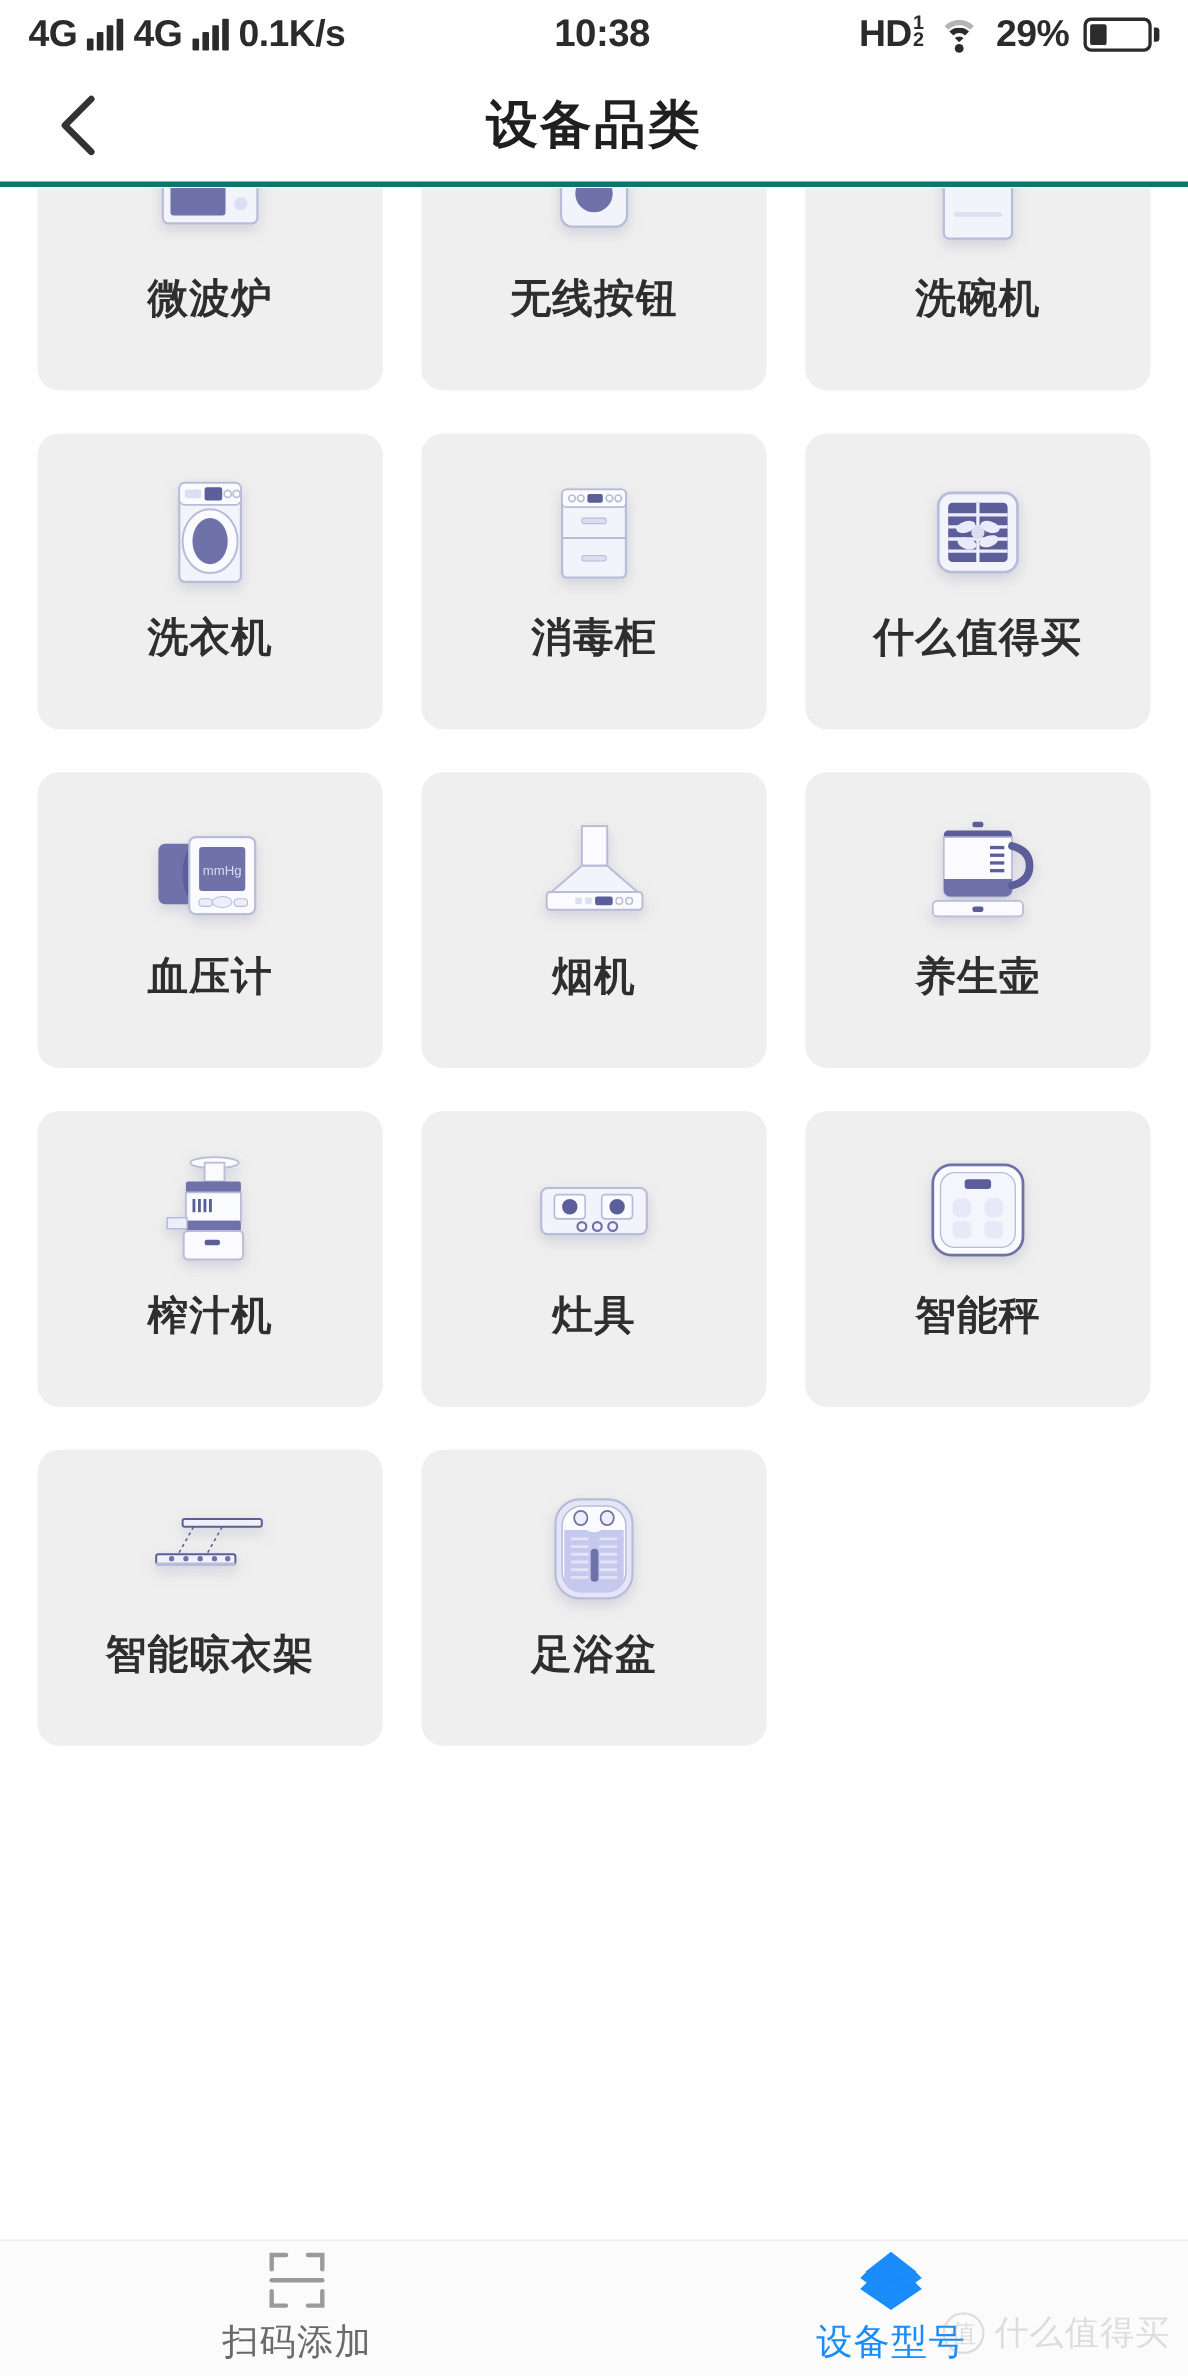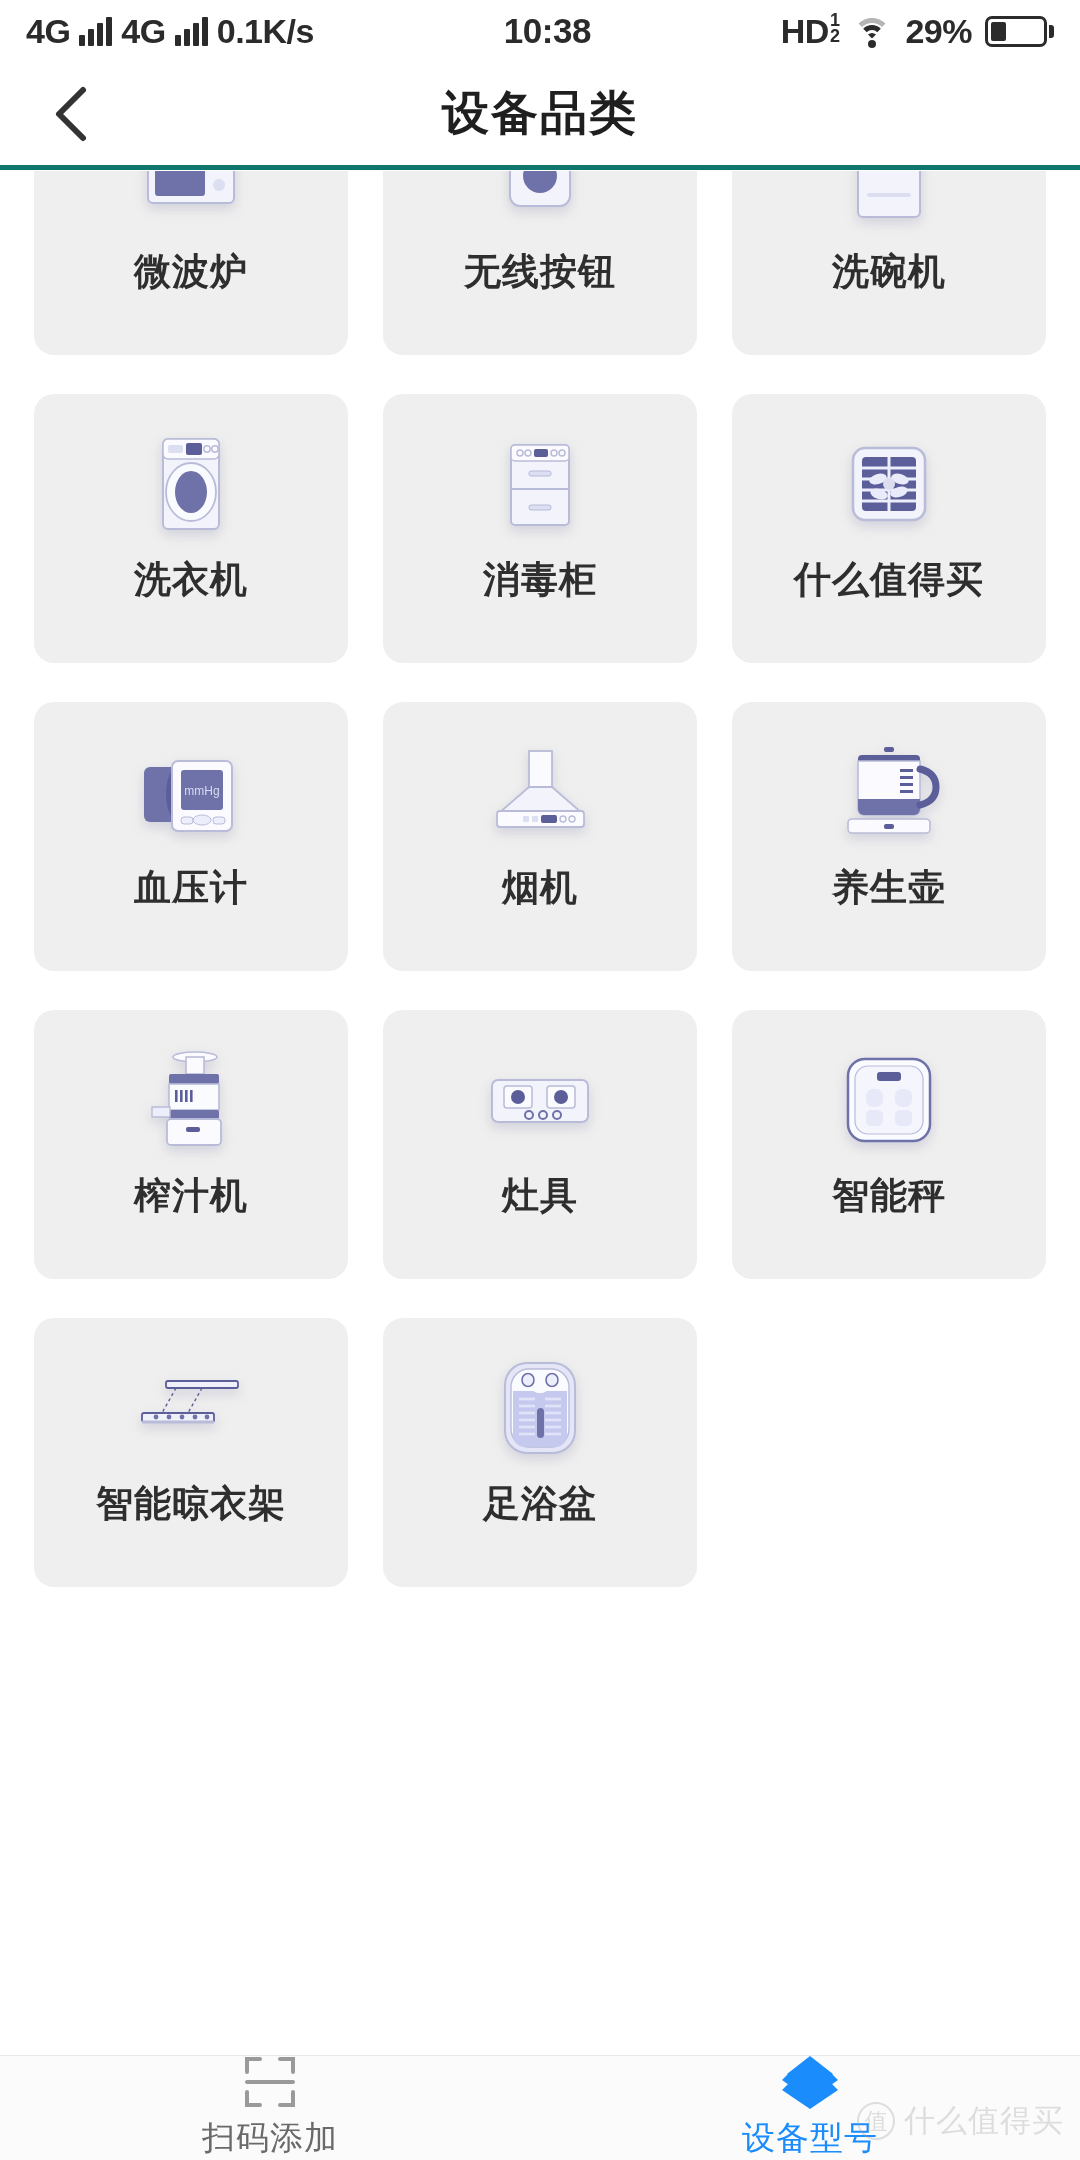--- a/index.html
+++ b/index.html
@@ -111,21 +111,21 @@
   .card .icon svg{ display:block; filter:drop-shadow(0 5px 6px rgba(120,120,160,.25)); }
   .card .label{
     font-size:37px; color:#2e2e2e; font-weight:700;
     letter-spacing:1px; line-height:1.1;
     position:absolute; bottom:62px; left:0; right:0; text-align:center;
   }
 
   
   .bottomnav{
     position:absolute; bottom:0; left:0; right:0;
-    height:105px;
+    height:124px;
     background:#fbfbfb;
     border-top:1px solid #e9e9e9;
     display:flex;
   }
   .nav-item{
     flex:1; display:flex; flex-direction:column;
     align-items:center; justify-content:center;
     gap:7px; cursor:pointer;
   }
   .nav-icon{ height:54px; display:flex; align-items:center; justify-content:center;}

